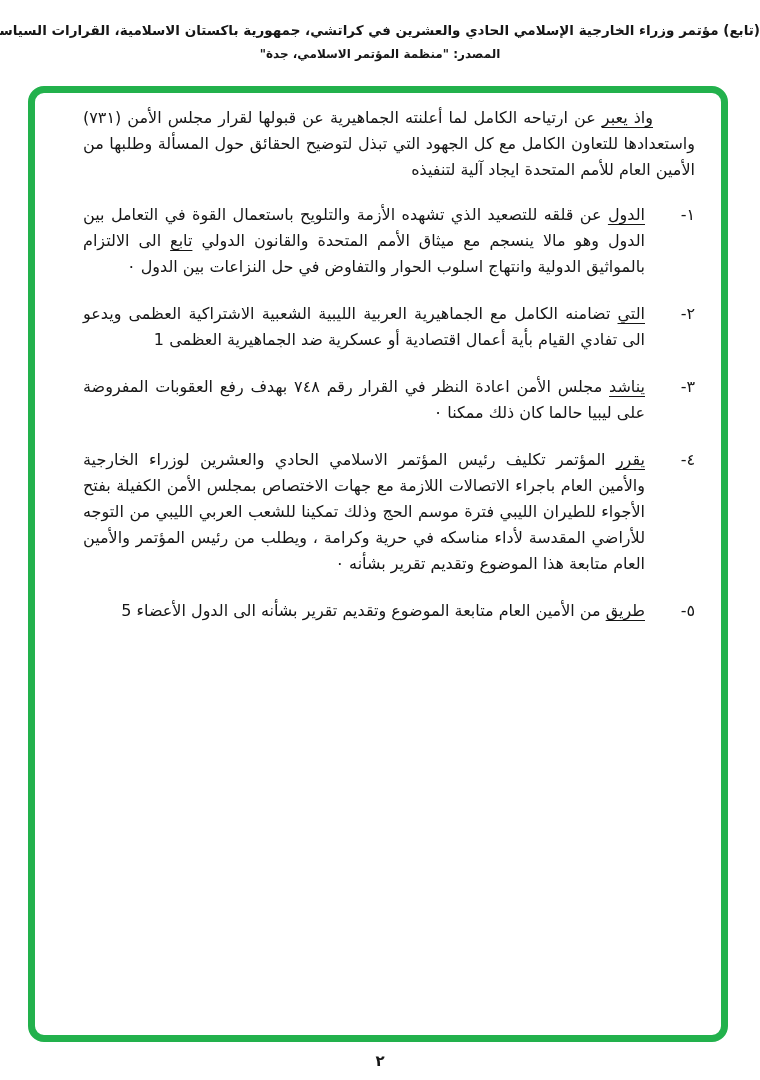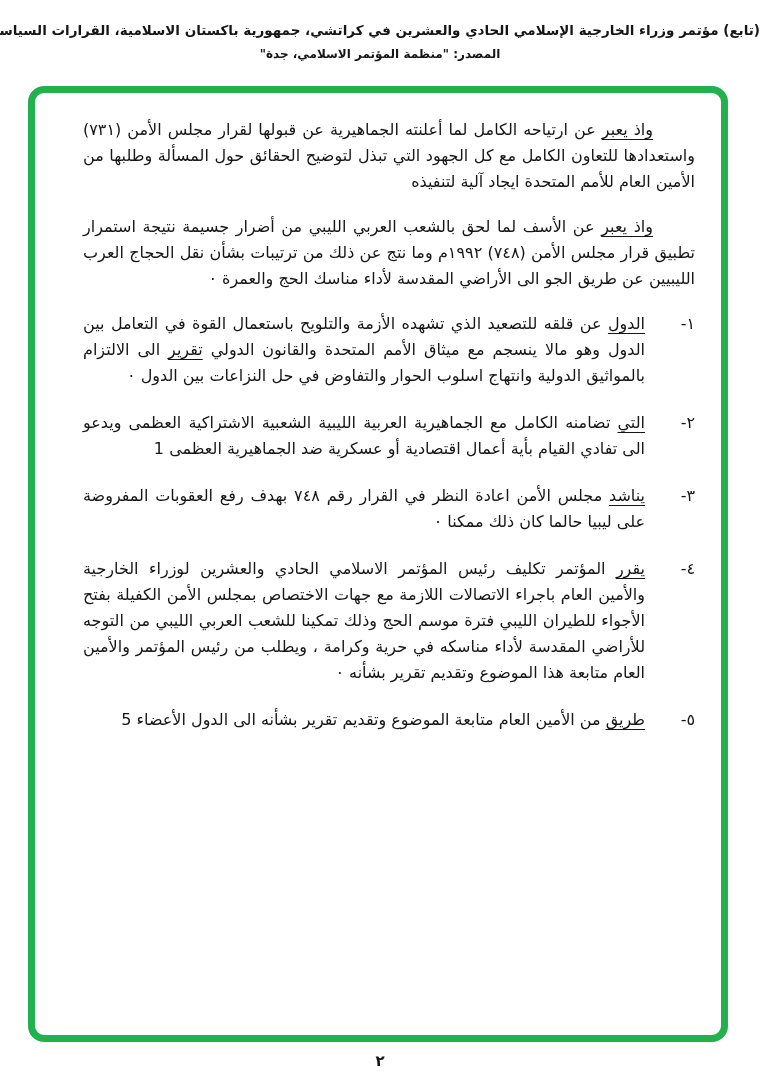--- a/index.html
+++ b/index.html
@@ -42,21 +42,21 @@
   .content-box{
     position:absolute;
     left:28px;top:86px;
     width:700px;height:956px;
     border:7px solid var(--green);
     border-radius:16px;
     padding:12px 26px 0 48px;
     overflow:hidden;
   }
   .para{
-    margin:12px 0 19px 0;
+    margin:0 0 19px 0;
     font-size:16px;
     line-height:26px;
     text-align:justify;
     text-indent:42px;
   }
   .item{
     display:flex;
     margin:0 0 21px 0;
     font-size:16px;
     line-height:26px;
@@ -88,26 +88,25 @@
 <div class="page">
 
   <div class="header">
     <div class="header-line1">(تابع) مؤتمر وزراء الخارجية الإسلامي الحادي والعشرين في كراتشي، جمهورية باكستان الاسلامية، القرارات السياسية، القرار الرقم٢١/١٤-س</div>
     <div class="header-line2">المصدر: "منظمة المؤتمر الاسلامي، جدة"</div>
   </div>
 
   <div class="content-box">
     <div>
         <p class="para"><span class="u">واذ يعبر</span><span> عن ارتياحه الكامل لما أعلنته الجماهيرية عن قبولها لقرار مجلس الأمن (٧٣١) واستعدادها للتعاون الكامل مع كل الجهود التي تبذل لتوضيح الحقائق حول المسألة وطلبها من الأمين العام للأمم المتحدة ايجاد آلية لتنفيذه</span></p>
-        <p class="para"><span class="u">واذ يعبر</span><span> عن الأسف لما لحق بالشعب العربي الليبي من أضرار جسيمة نتيجة استمرار تطبيق قرار مجلس الأمن (٧٤٨) ١٩٩٢م وما نتج عن ذلك من ترتيبات بشأن نقل الحجاج العرب الليبيين عن طريق الجو الى الأراضي المقدسة لأداء مناسك الحج والعمرة ٠</span></p>
       </div>
     <div>
         <div class="item">
           <span class="num">١-</span>
-          <div class="itext"><span class="u">الدول</span><span> عن قلقه للتصعيد الذي تشهده الأزمة والتلويح باستعمال القوة في التعامل بين الدول وهو مالا ينسجم مع ميثاق الأمم المتحدة والقانون الدولي </span><span class="u">تقرير</span><span> الى الالتزام بالمواثيق الدولية وانتهاج اسلوب الحوار والتفاوض في حل النزاعات بين الدول ٠</span></div>
+          <div class="itext"><span class="u">الدول</span><span> عن قلقه للتصعيد الذي تشهده الأزمة والتلويح باستعمال القوة في التعامل بين الدول وهو مالا ينسجم مع ميثاق الأمم المتحدة والقانون الدولي </span><span class="u">تابع</span><span> الى الالتزام بالمواثيق الدولية وانتهاج اسلوب الحوار والتفاوض في حل النزاعات بين الدول ٠</span></div>
         </div>
         <div class="item">
           <span class="num">٢-</span>
           <div class="itext"><span class="u">التي</span><span> تضامنه الكامل مع الجماهيرية العربية الليبية الشعبية الاشتراكية العظمى ويدعو الى تفادي القيام بأية أعمال اقتصادية أو عسكرية ضد الجماهيرية العظمى 1</span></div>
         </div>
         <div class="item">
           <span class="num">٣-</span>
           <div class="itext"><span class="u">يناشد</span><span> مجلس الأمن اعادة النظر في القرار رقم ٧٤٨ بهدف رفع العقوبات المفروضة على ليبيا حالما كان ذلك ممكنا ٠</span></div>
         </div>
         <div class="item">

